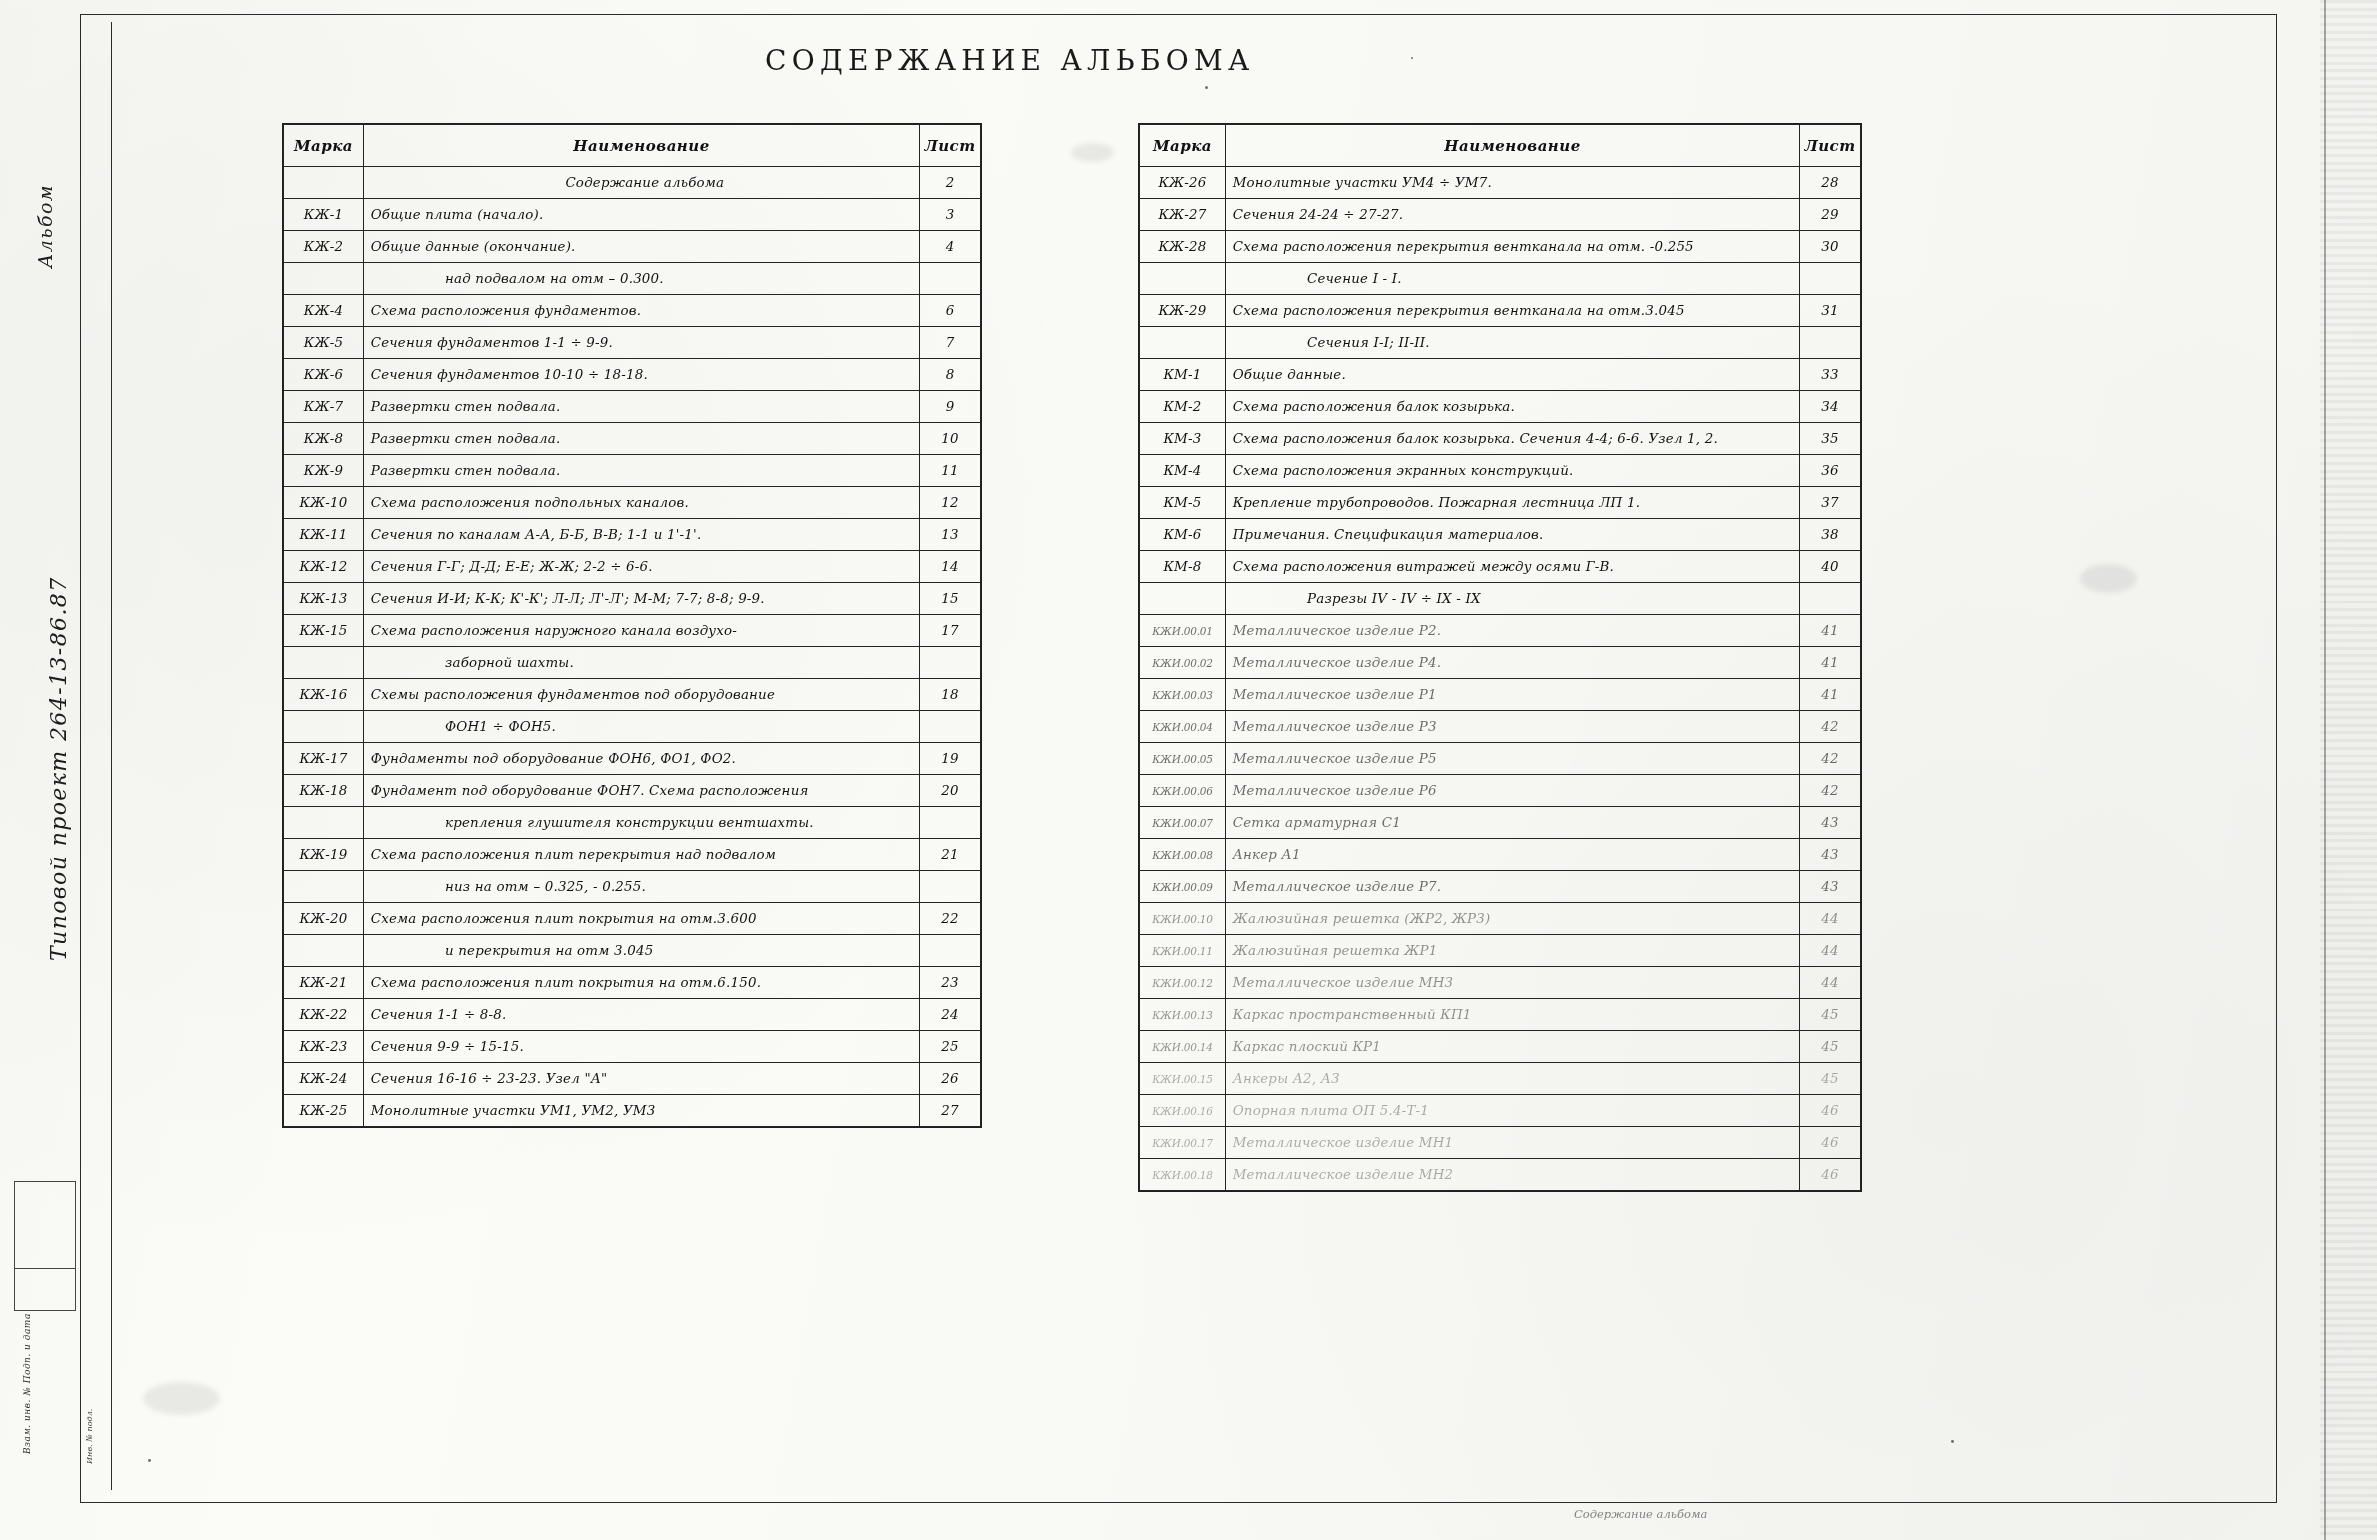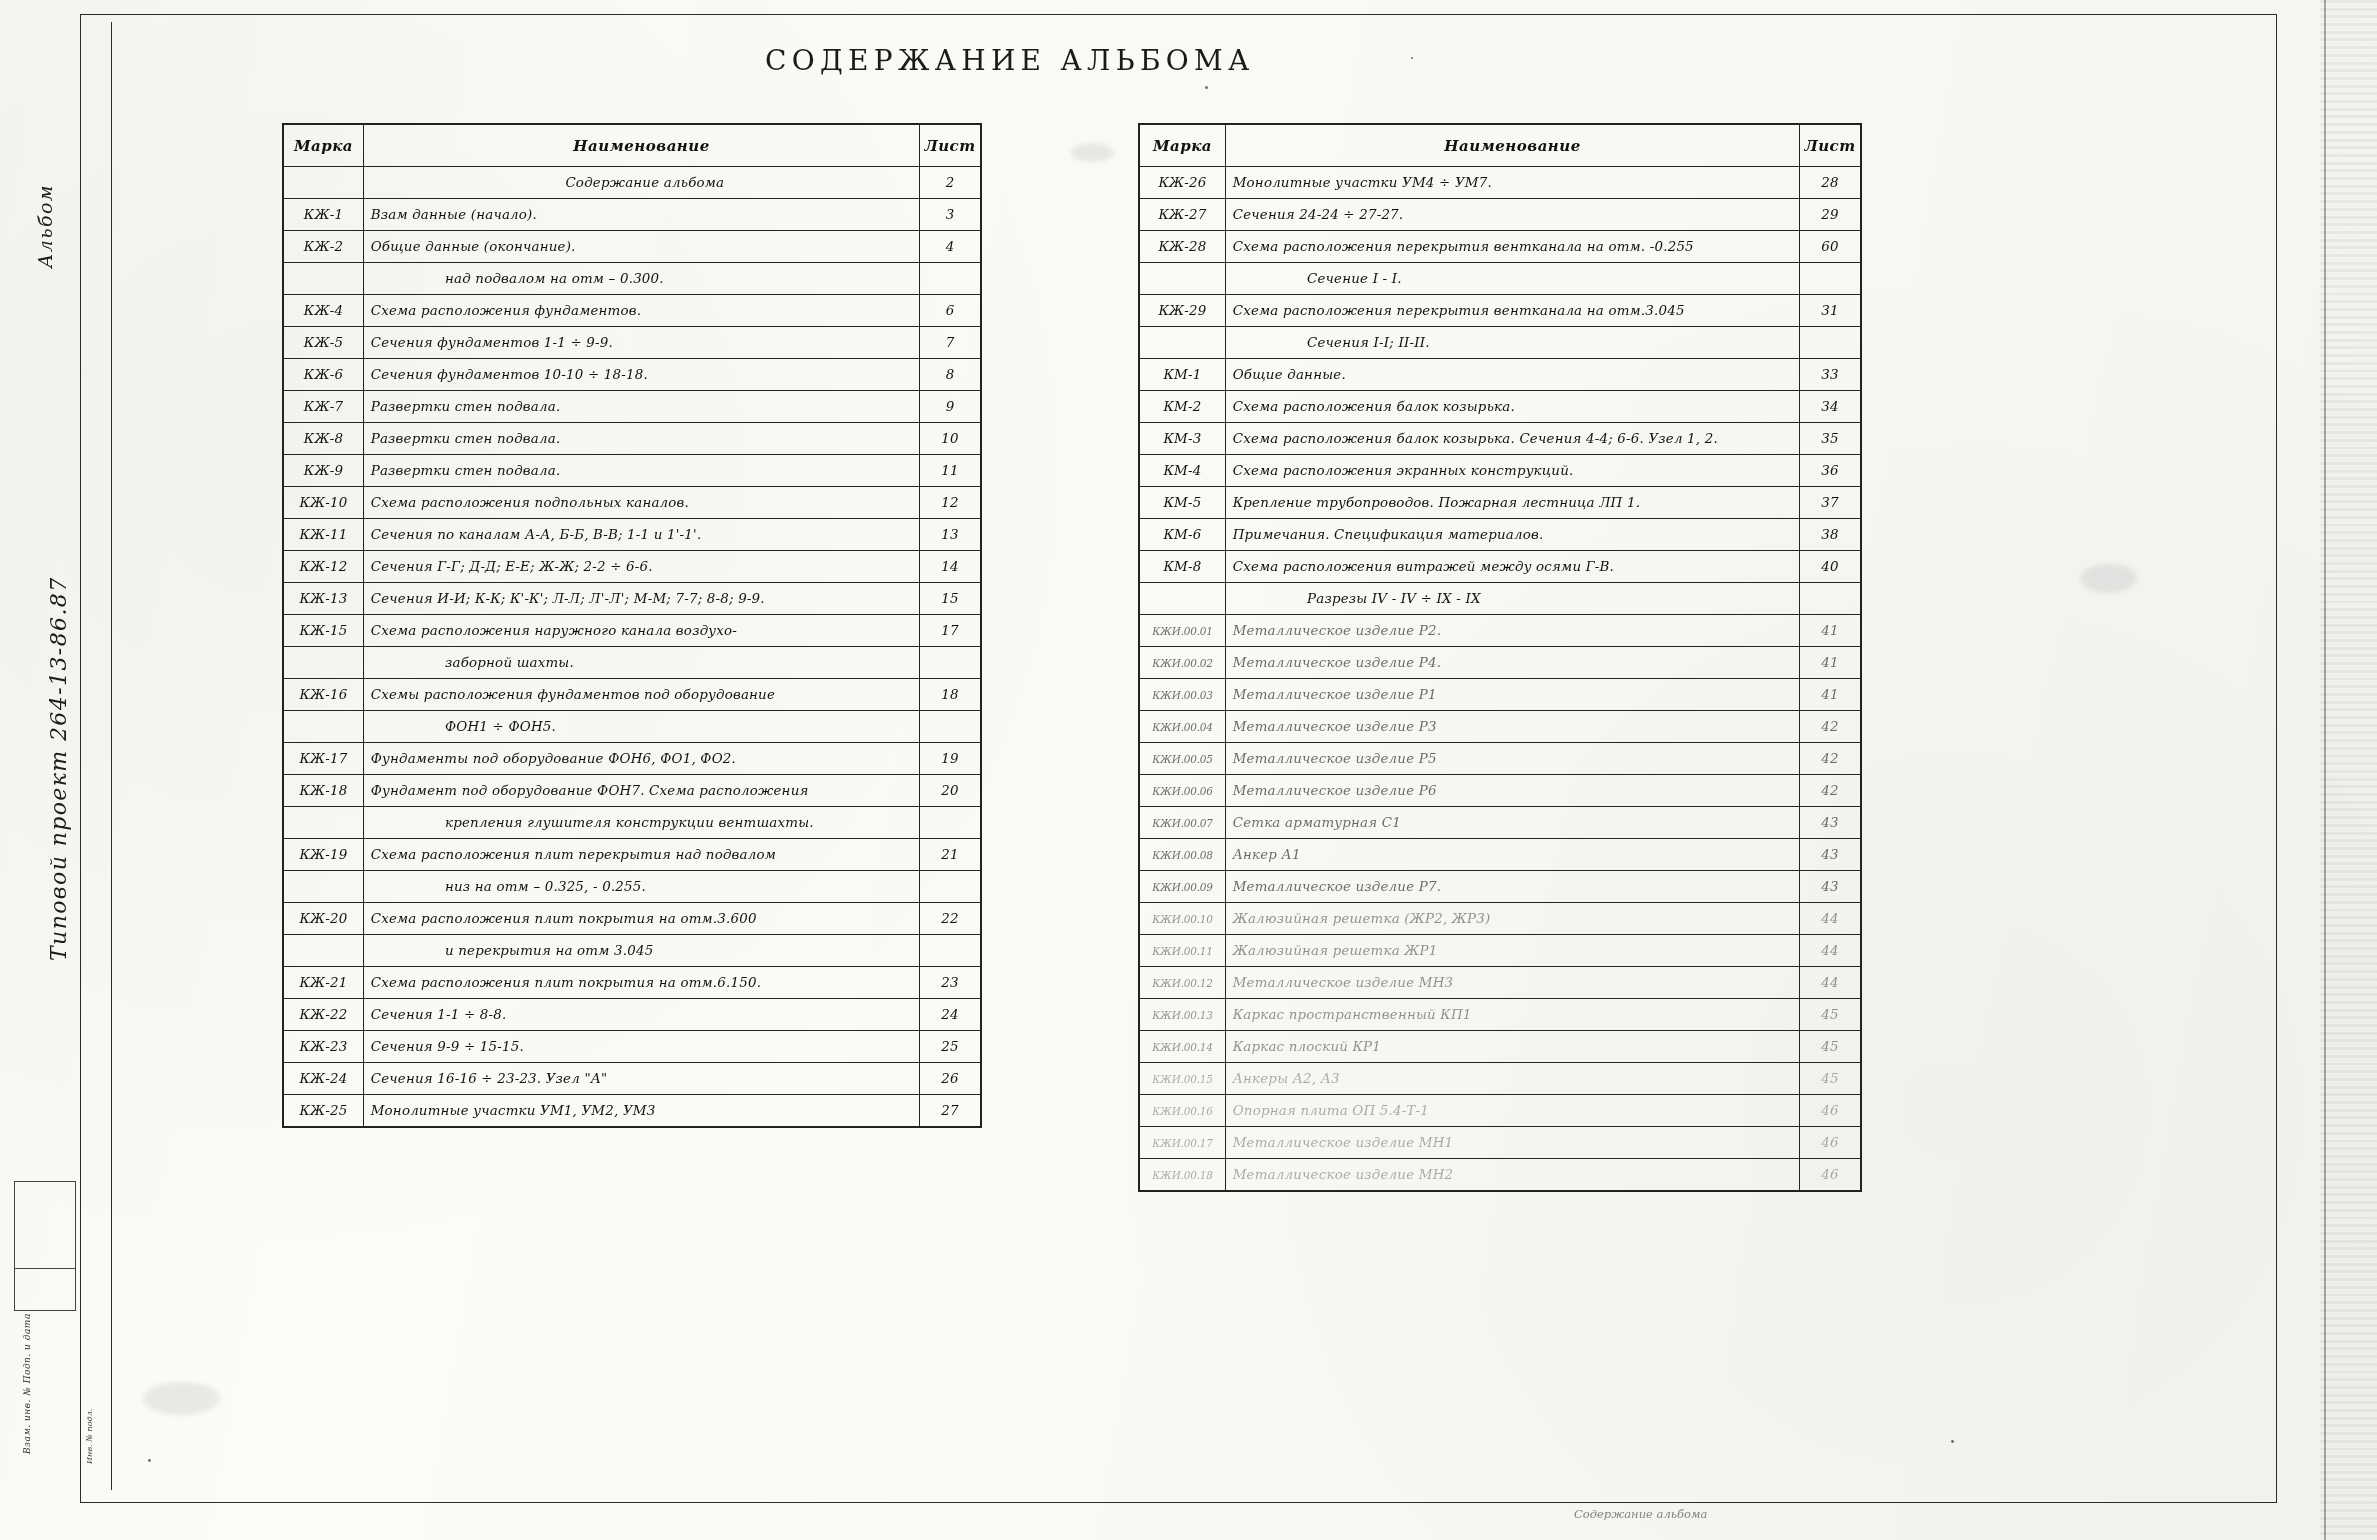--- a/index.html
+++ b/index.html
@@ -253,21 +253,21 @@
         </tr>
       </thead>
       <tbody id="left-body">
           <tr>
             <td class="c-mark"></td>
             <td class="c-name center-name">Содержание альбома</td>
             <td class="c-sheet">2</td>
           </tr>
           <tr>
             <td class="c-mark">КЖ-1</td>
-            <td class="c-name">Взам данные (начало).</td>
+            <td class="c-name">Общие плита (начало).</td>
             <td class="c-sheet">3</td>
           </tr>
           <tr>
             <td class="c-mark">КЖ-2</td>
             <td class="c-name">Общие данные (окончание).</td>
             <td class="c-sheet">4</td>
           </tr>
           <tr>
             <td class="c-mark"></td>
             <td class="c-name cont-name">над подвалом на отм – 0.300.</td>
@@ -428,21 +428,21 @@
             <td class="c-sheet">28</td>
           </tr>
           <tr>
             <td class="c-mark">КЖ-27</td>
             <td class="c-name">Сечения 24-24 ÷ 27-27.</td>
             <td class="c-sheet">29</td>
           </tr>
           <tr>
             <td class="c-mark">КЖ-28</td>
             <td class="c-name">Схема расположения перекрытия вентканала на отм. -0.255</td>
-            <td class="c-sheet">60</td>
+            <td class="c-sheet">30</td>
           </tr>
           <tr>
             <td class="c-mark"></td>
             <td class="c-name cont-name">Сечение  I - I.</td>
             <td class="c-sheet"></td>
           </tr>
           <tr>
             <td class="c-mark">КЖ-29</td>
             <td class="c-name">Схема расположения перекрытия вентканала на отм.3.045</td>
             <td class="c-sheet">31</td>

